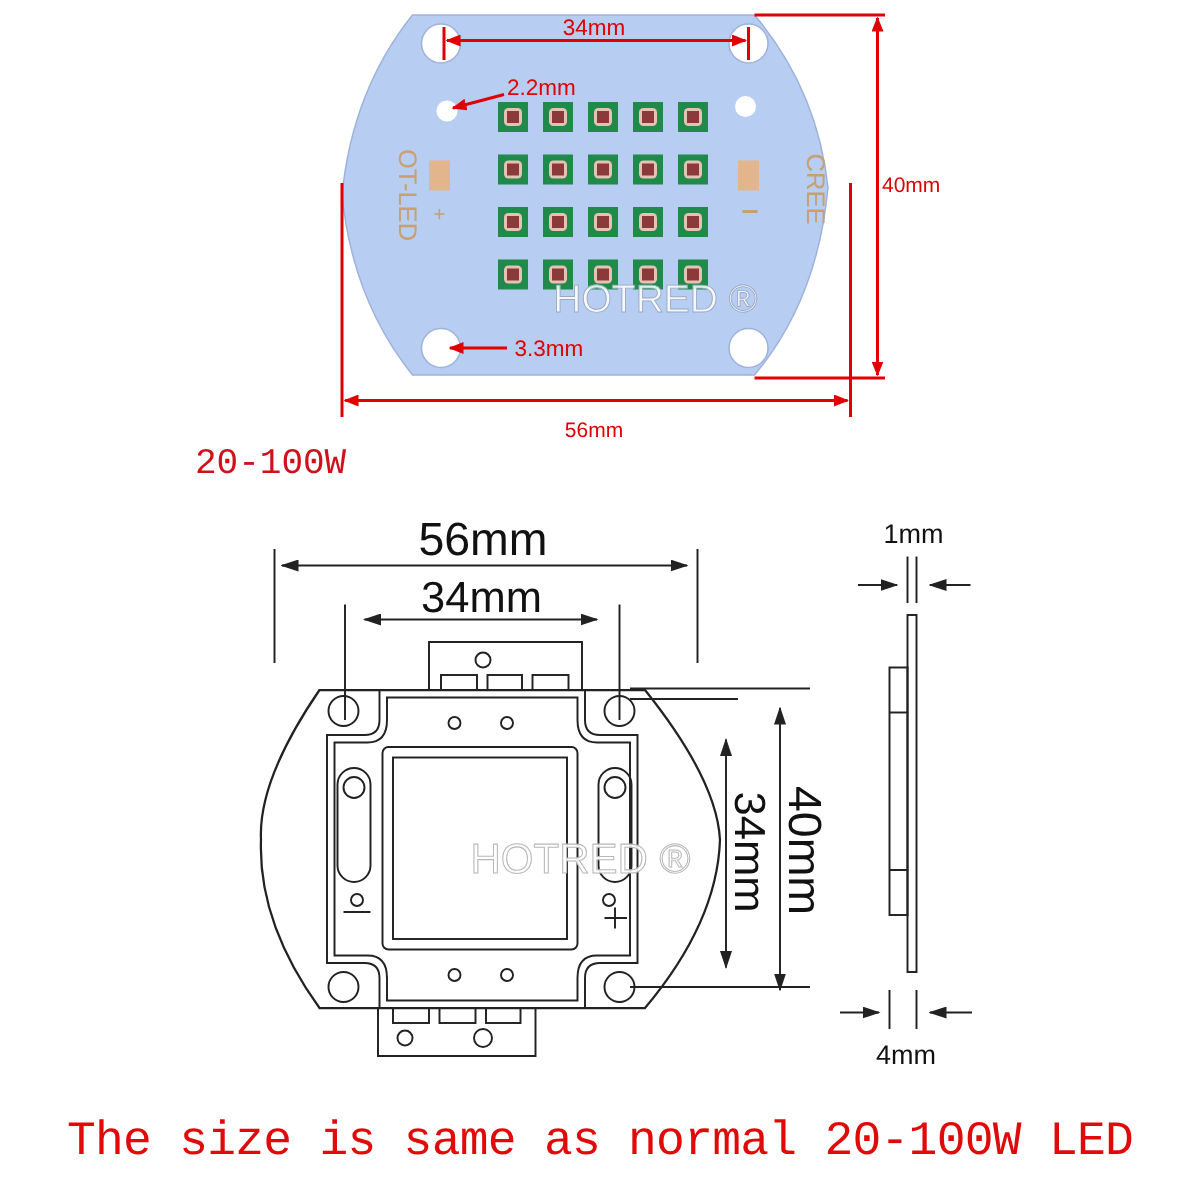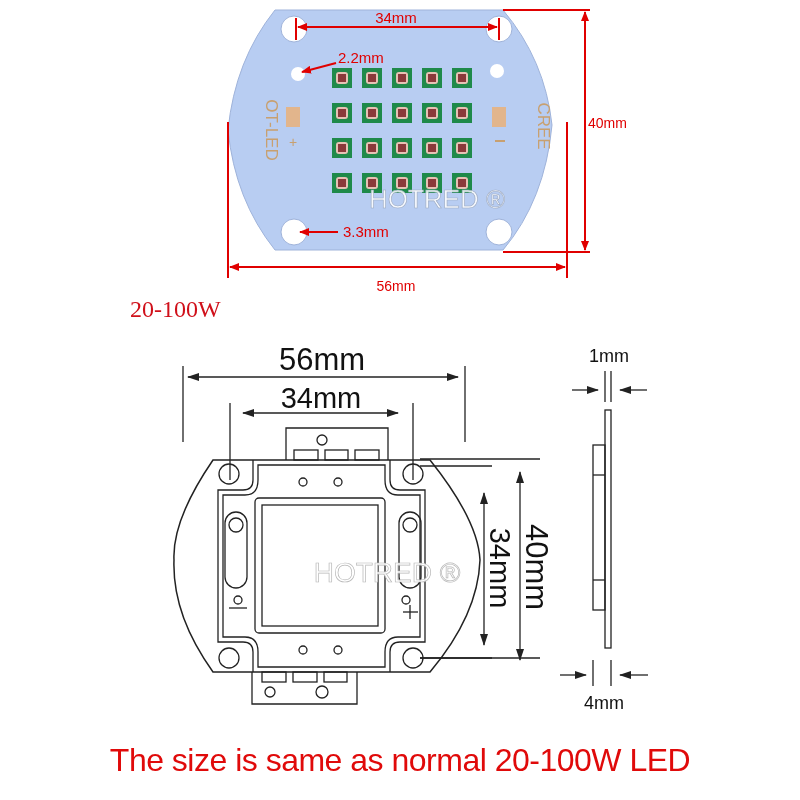--- a/index.html
+++ b/index.html
@@ -1,20 +1,20 @@
 <!DOCTYPE html>
 <html><head>
 <meta charset="utf-8">
 <style>
   html, body { margin:0; padding:0; background:#ffffff; }
   body { width:800px; height:800px; position:relative; overflow:hidden; font-family:"DejaVu Sans", sans-serif; }
   .abs { position:absolute; }
   svg text { font-family:"Liberation Sans", sans-serif; }
-  #subtitle { left:130px; top:296px; font-family:Liberation Serif, serif; font-size:24px; color:#d0101a; }
-  #footer { left:0; top:742px; width:800px; text-align:center; font-family:Liberation Sans, sans-serif; font-size:32px; color:#e00a0a; letter-spacing:-0.5px; }
+  #subtitle { left:130px; top:296px; font-family:Liberation Mono, monospace; font-size:24px; color:#d0101a; }
+  #footer { left:0; top:742px; width:800px; text-align:center; font-family:Liberation Mono, monospace; font-size:32px; color:#e00a0a; letter-spacing:-0.5px; }
 </style>
 </head>
 <body>
 
 <svg class="abs" style="left:0;top:0" width="800" height="300" viewBox="0 0 800 300">
   <defs>
     <marker id="rArrow" markerWidth="10" markerHeight="8" refX="9" refY="4" orient="auto" markerUnits="userSpaceOnUse">
       <path d="M0,0 L10,4 L0,8 Z" fill="#e00000"></path>
     </marker>
     <marker id="rArrowS" markerWidth="10" markerHeight="8" refX="1" refY="4" orient="auto" markerUnits="userSpaceOnUse">

